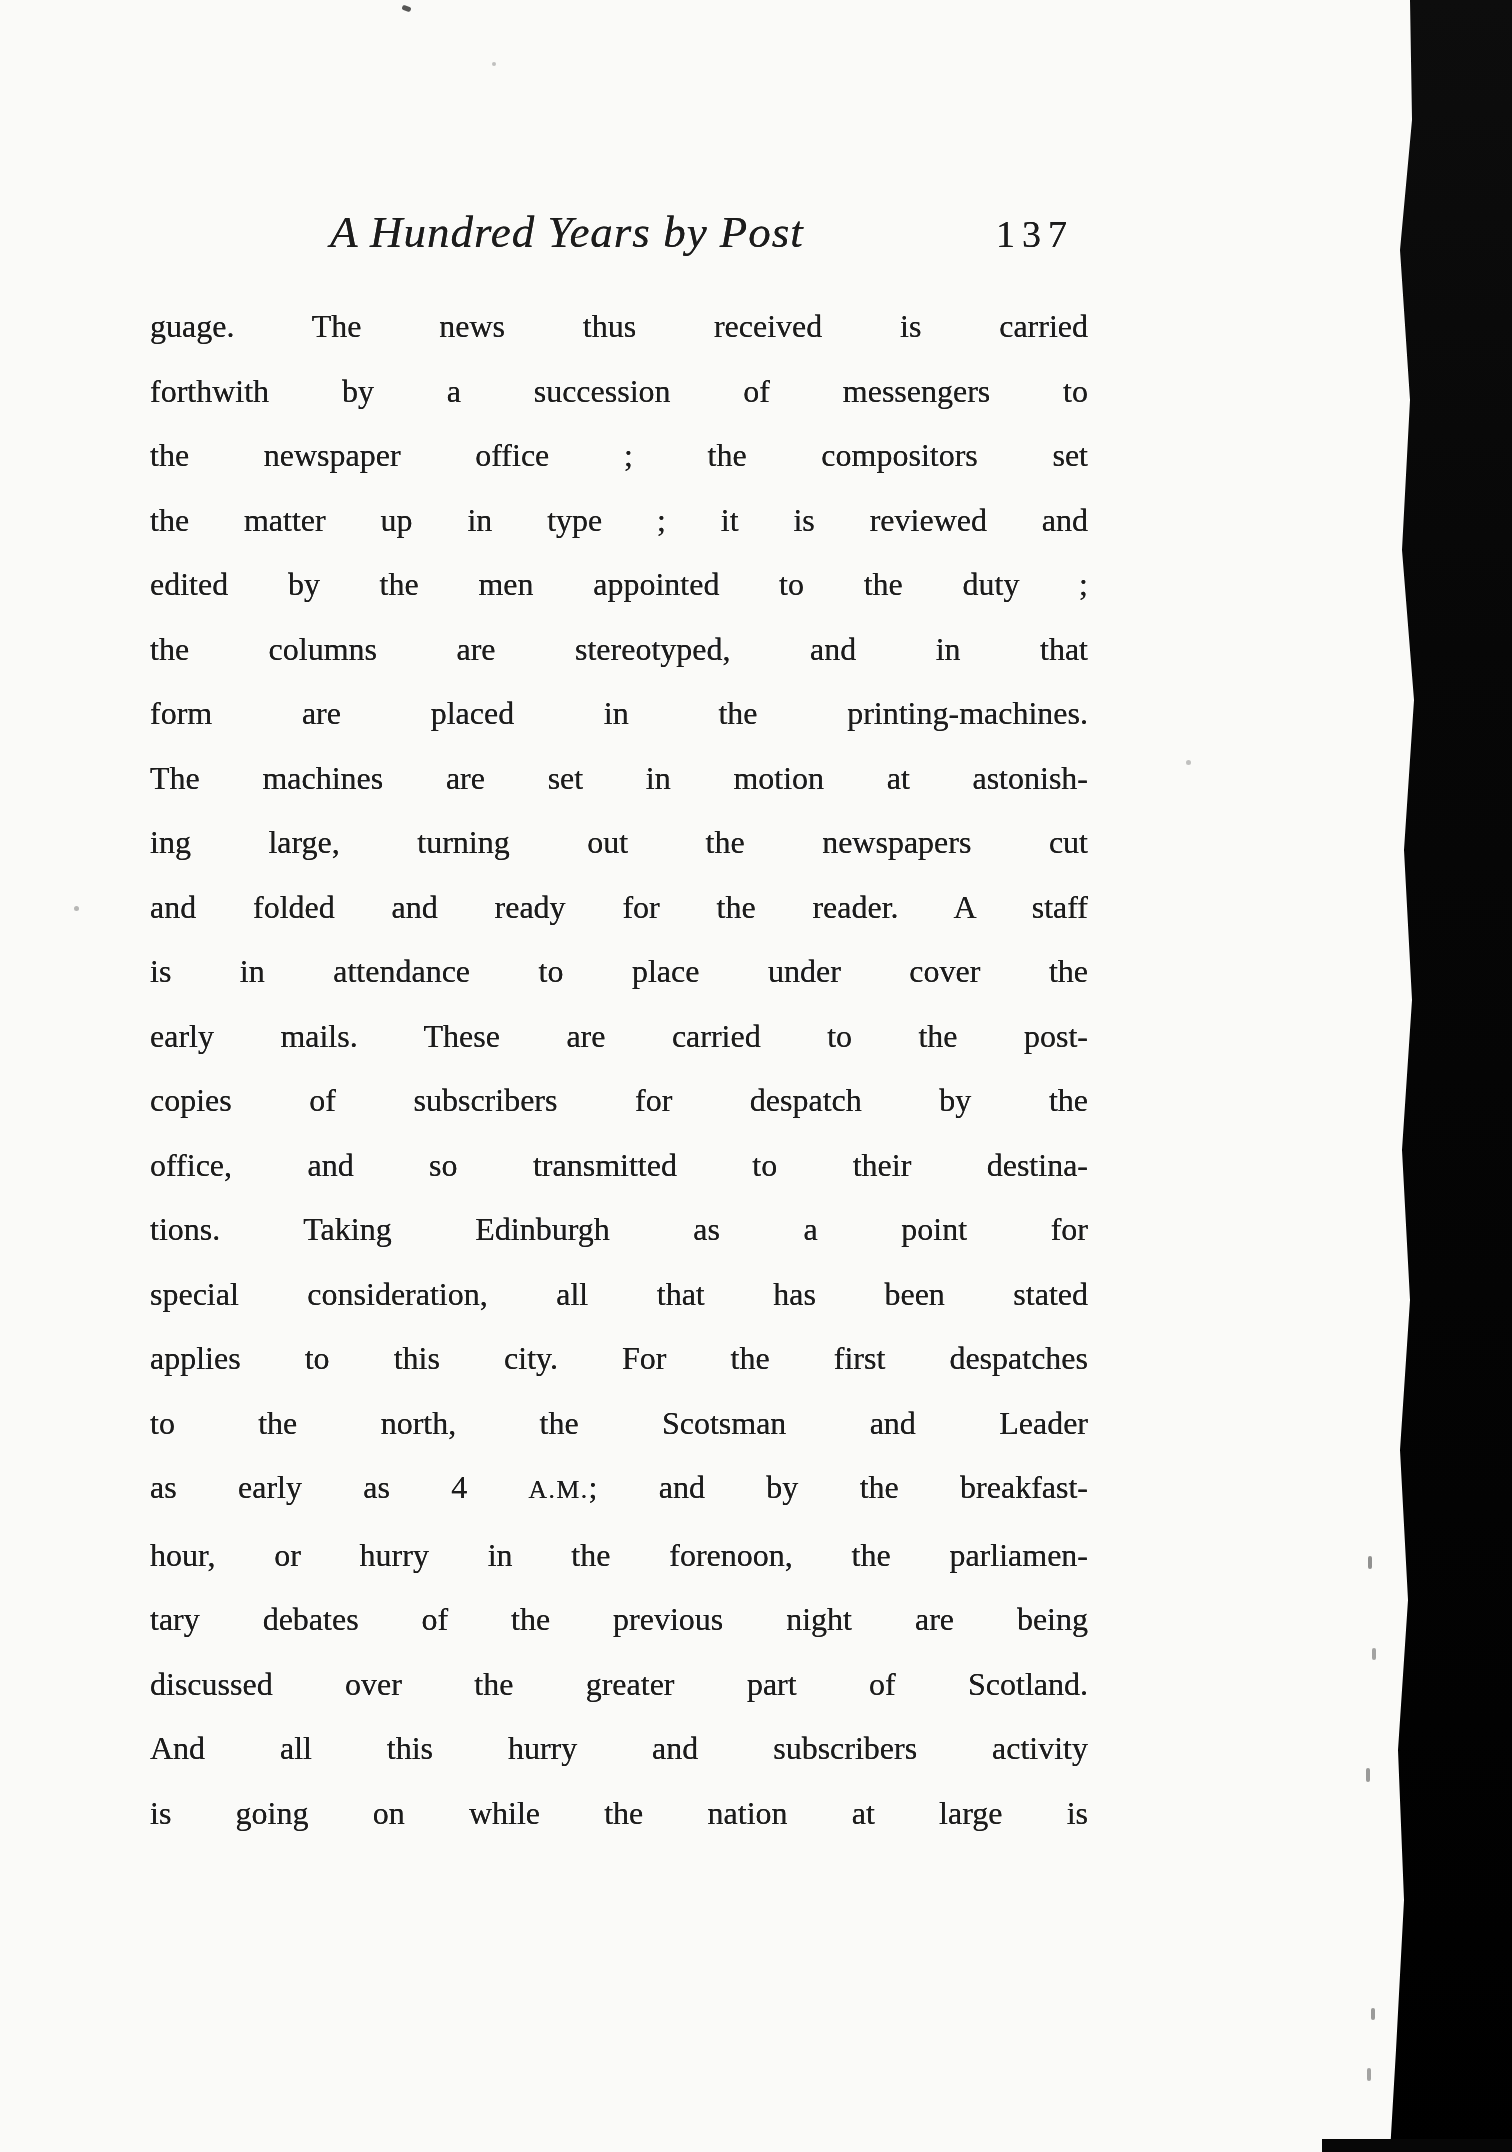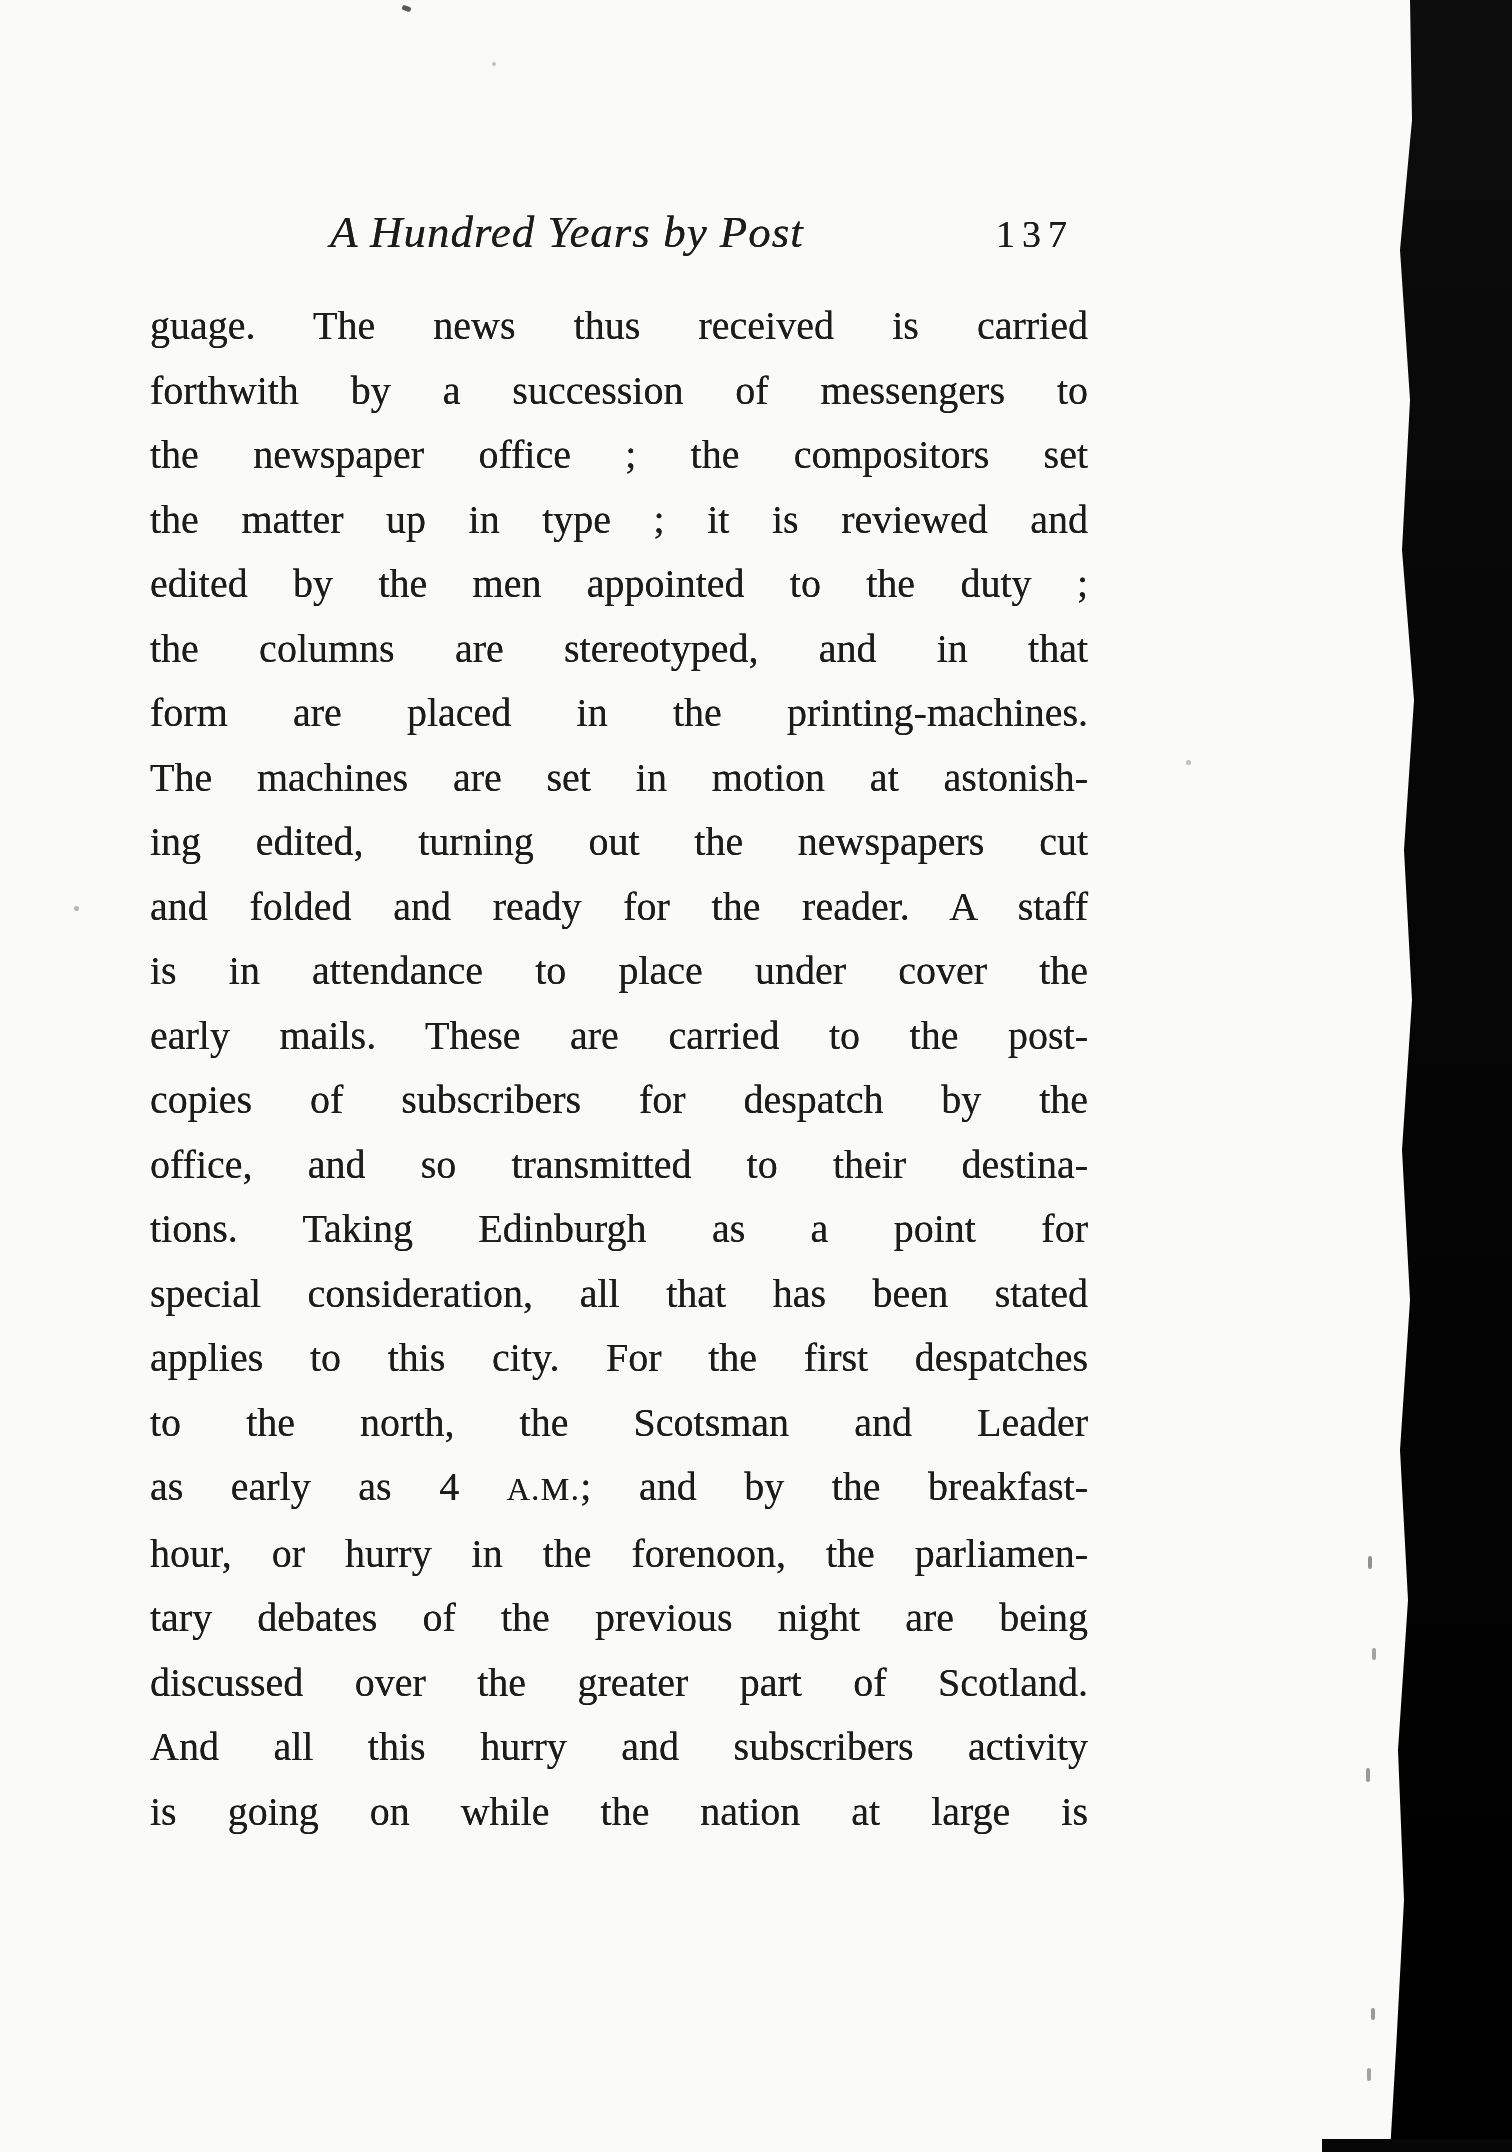--- a/index.html
+++ b/index.html
@@ -34,21 +34,21 @@
   }
   .page-number {
     margin-left: auto;
     margin-right: 14px;
     font-size: 38px;
     letter-spacing: 7px;
     text-shadow: 0 0 0.5px currentColor;
   }
   .lines { width: 938px; }
   .line {
-    font-size: 40px;
+    font-size: 32px;
     line-height: 64.5px;
     text-align: justify;
     text-align-last: justify;
     word-spacing: 2px;
     text-shadow: 0 0 0.5px currentColor;
   }
   .line span.italic { }
   .line span.smallcaps { font-size: 0.8em; letter-spacing: 1.5px; }
   .scan-band {
     position: absolute;
@@ -101,21 +101,21 @@
     </div>
     <div class="lines">
         <div class="line"><span>guage.  The news thus received is carried</span></div>
         <div class="line"><span>forthwith by a succession of messengers to</span></div>
         <div class="line"><span>the newspaper office ; the compositors set</span></div>
         <div class="line"><span>the matter up in type ; it is reviewed and</span></div>
         <div class="line"><span>edited by the men appointed to the duty ;</span></div>
         <div class="line"><span>the columns are stereotyped, and in that</span></div>
         <div class="line"><span>form are placed in the printing-machines.</span></div>
         <div class="line"><span>The machines are set in motion at astonish-</span></div>
-        <div class="line"><span>ing edited, turning out the newspapers cut</span></div>
+        <div class="line"><span>ing large, turning out the newspapers cut</span></div>
         <div class="line"><span>and folded and ready for the reader.  A staff</span></div>
         <div class="line"><span>is in attendance to place under cover the</span></div>
         <div class="line"><span>early mails.  These are carried to the post-</span></div>
         <div class="line"><span>copies of subscribers for despatch by the</span></div>
         <div class="line"><span>office, and so transmitted to their destina-</span></div>
         <div class="line"><span>tions.  Taking Edinburgh as a point for</span></div>
         <div class="line"><span>special consideration, all that has been stated</span></div>
         <div class="line"><span>applies to this city.  For the first despatches</span></div>
         <div class="line"><span>to the north, the </span><span class="italic">Scotsman</span><span> and </span><span class="italic">Leader</span></div>
         <div class="line"><span>as early as 4 </span><span class="smallcaps">A.M.</span><span>; and by the breakfast-</span></div>

